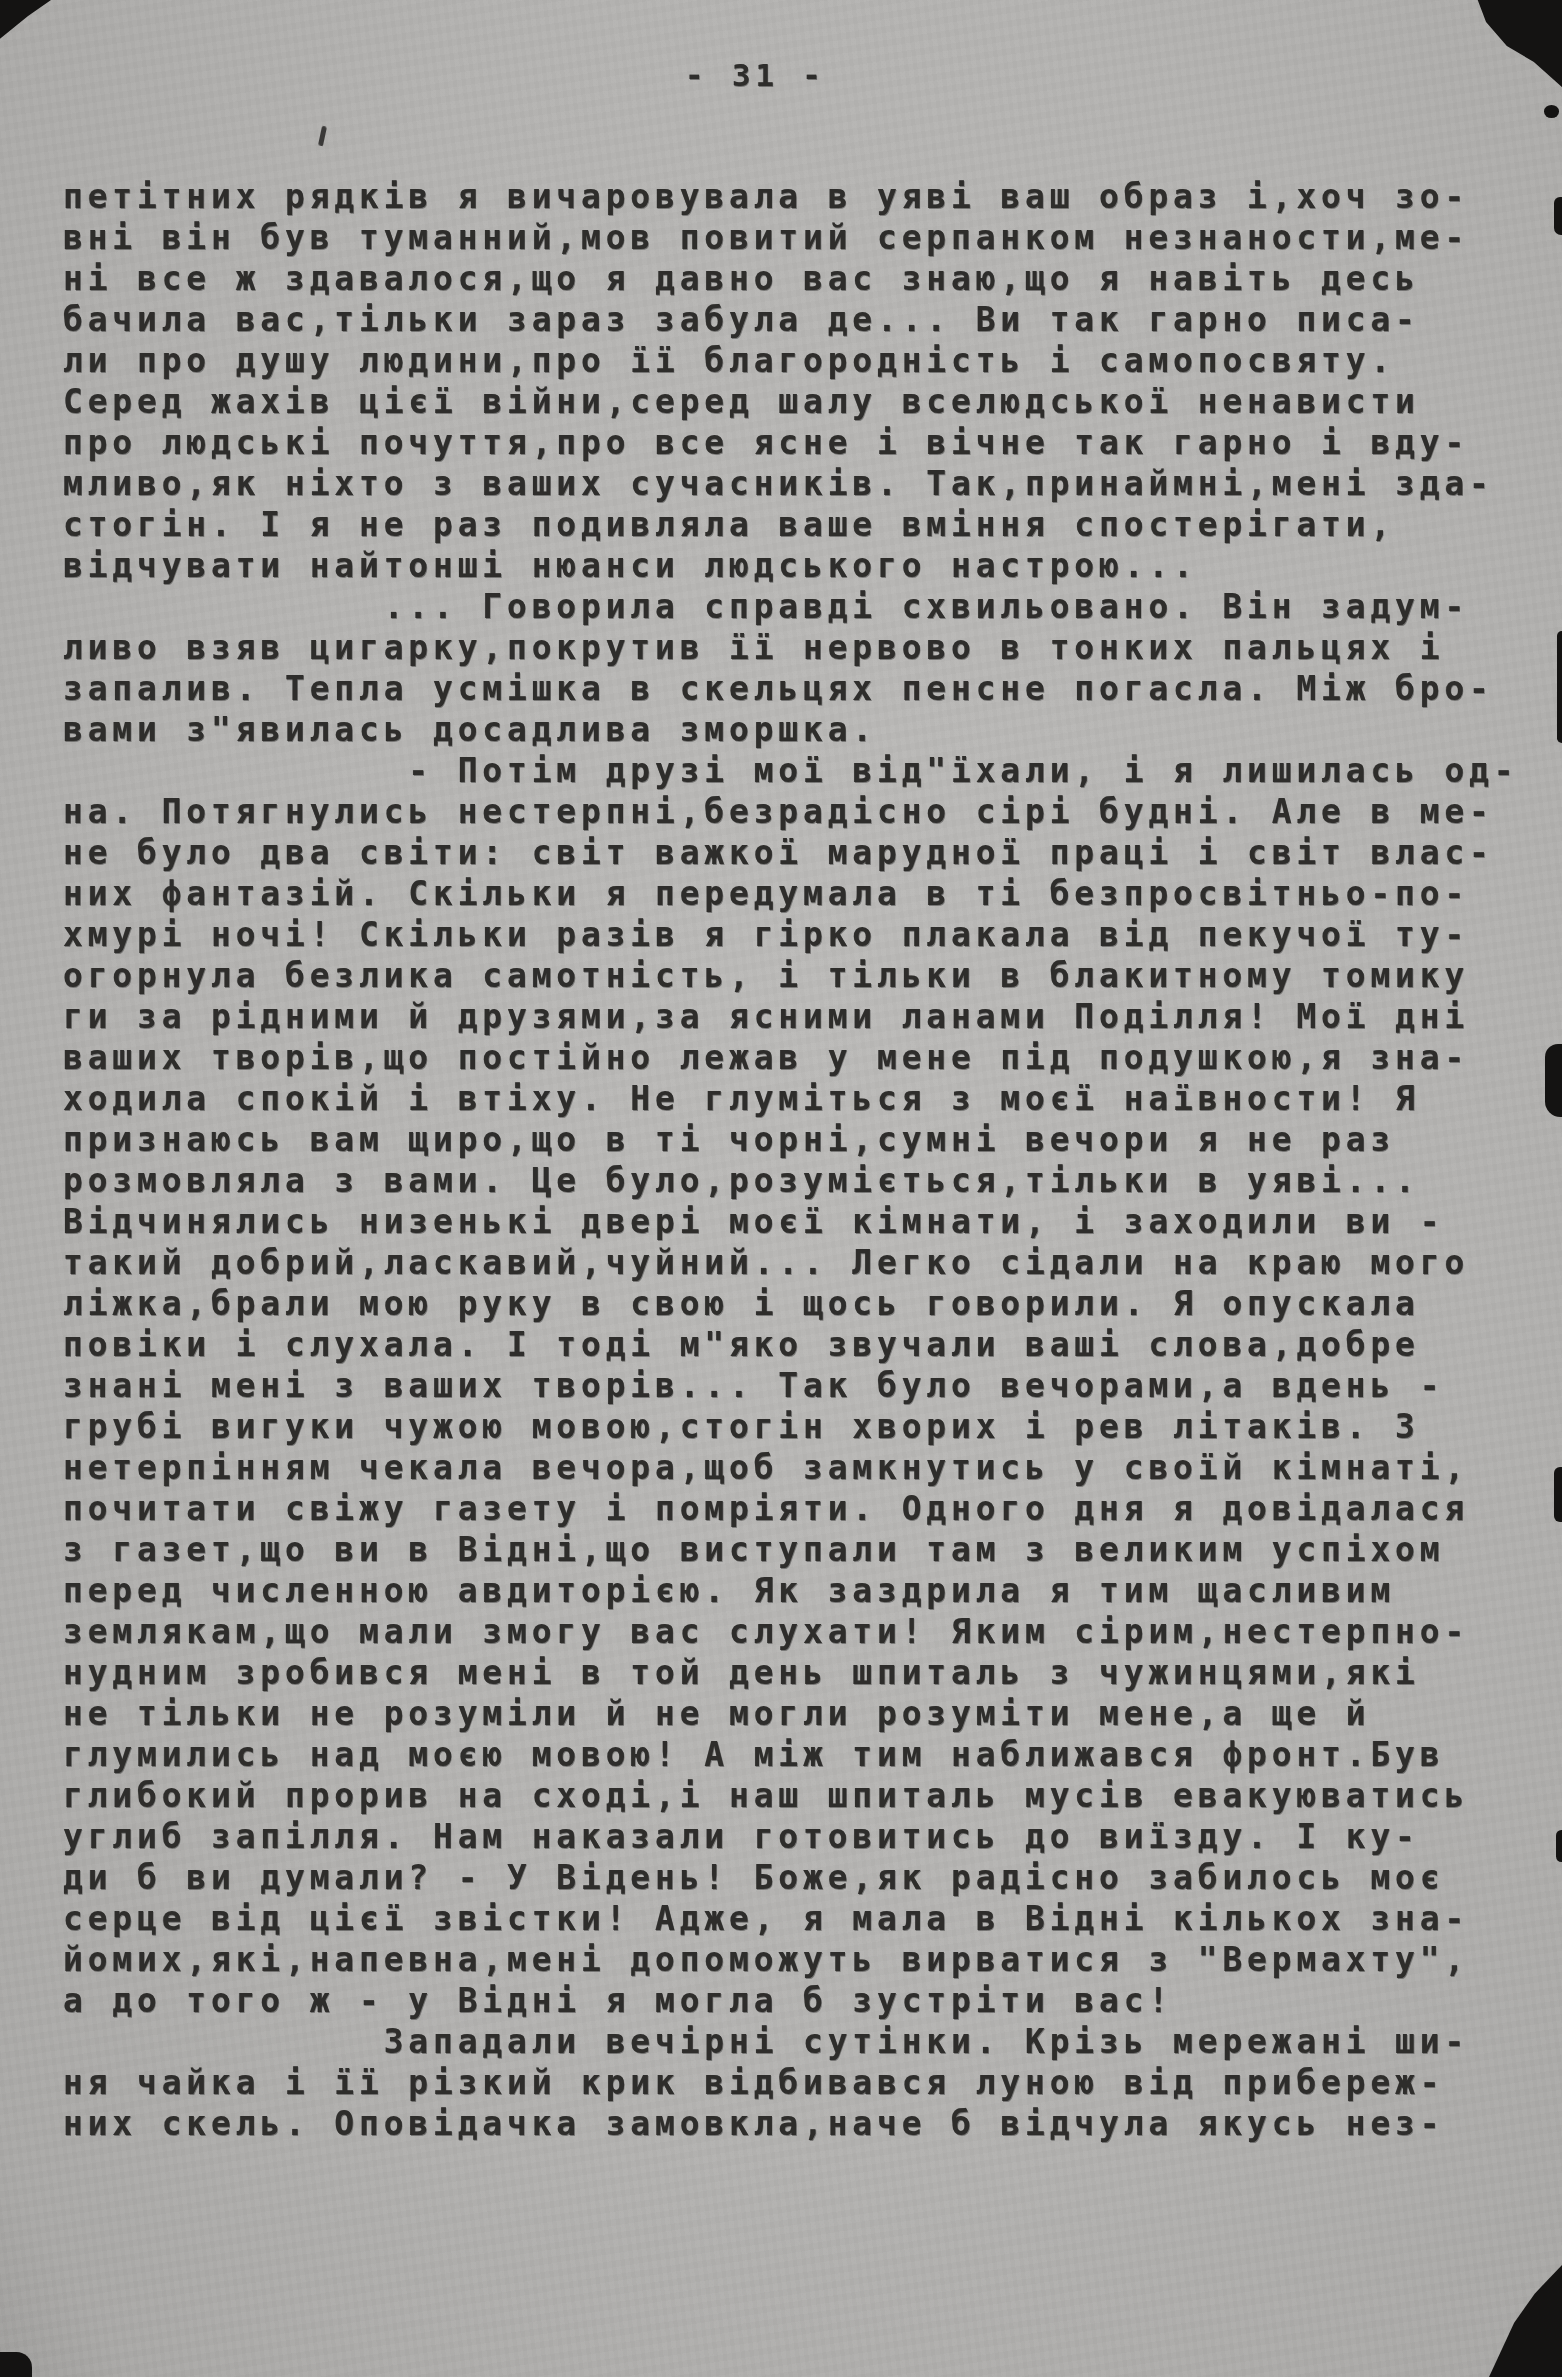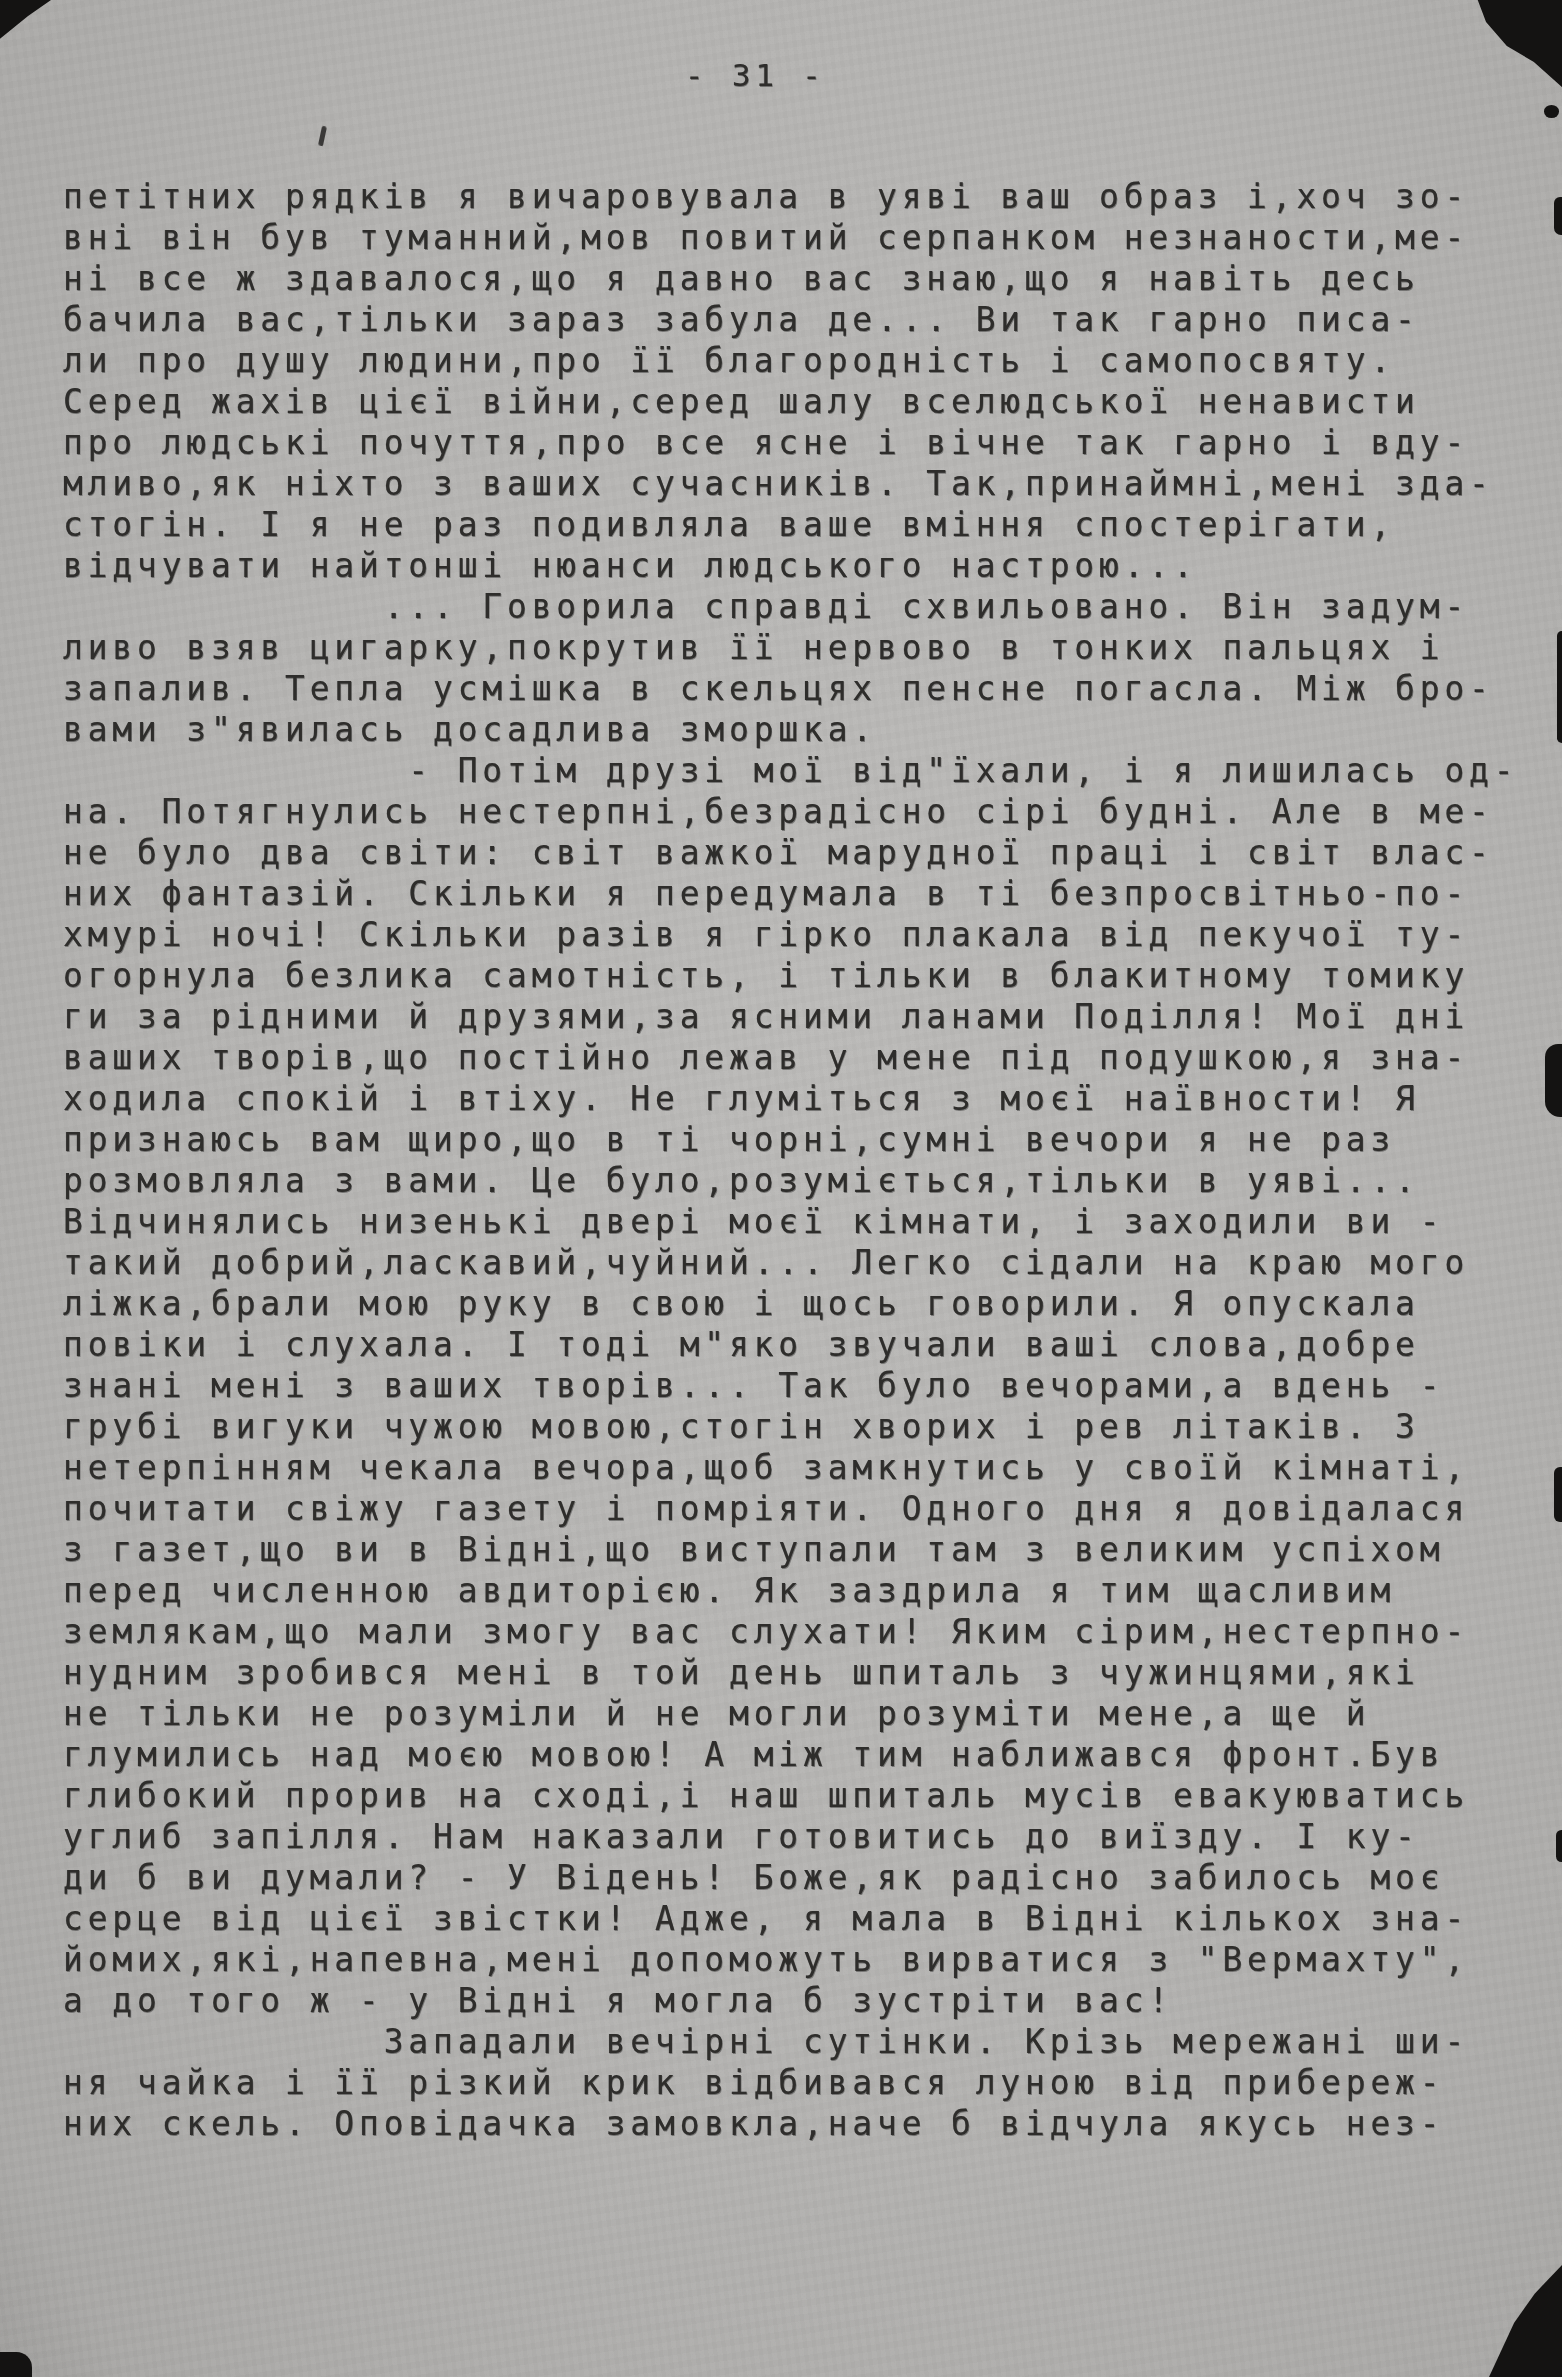--- a/index.html
+++ b/index.html
@@ -24,21 +24,21 @@
   .grain{
     position:absolute;inset:0;
     background:
       repeating-linear-gradient(83deg, rgba(0,0,0,0.012) 0 4.2px, rgba(255,255,255,0.012) 4.2px 9px),
       repeating-linear-gradient(171deg, rgba(0,0,0,0.010) 0 6.5px, rgba(255,255,255,0.010) 6.5px 13.7px);
     pointer-events:none;
   }
   .page-number{
     position:absolute;
     left:685px;top:57px;
-    font-size:31px;font-weight:normal;
+    font-size:31px;font-weight:bold;
     letter-spacing:4.8px;
     color:var(--ink);
     text-shadow:0.6px 0.6px 0.6px rgba(30,30,30,.45), -0.3px 0 0.5px rgba(30,30,30,.3);
     filter:blur(0.2px);
     white-space:pre;
   }
   .stray-mark{
     position:absolute;
     left:320px;top:126px;
     width:5.4px;height:20px;
@@ -49,21 +49,21 @@
   }
   .text-block{
     position:absolute;
     left:63px;top:176px;
     color:var(--ink);
     filter:blur(0.2px);
   }
   .line{
     white-space:pre;
     font-size:33px;
-    font-weight:normal;
+    font-weight:bold;
     letter-spacing:4.8px;
     line-height:41px;
     height:41px;
     text-shadow:0.6px 0.6px 0.6px rgba(30,30,30,.42), -0.3px 0 0.5px rgba(30,30,30,.28);
   }
   
   .artifact{position:absolute;background:#141312;}
   .a-tl{
     left:0;top:0;width:51px;height:42px;
     clip-path:polygon(0 0,100% 0,55% 38%,0 92%);

